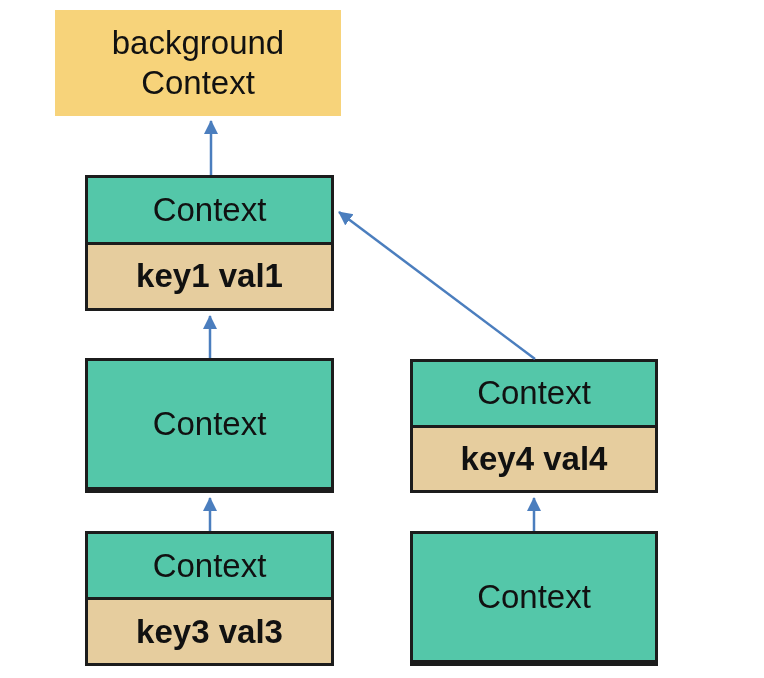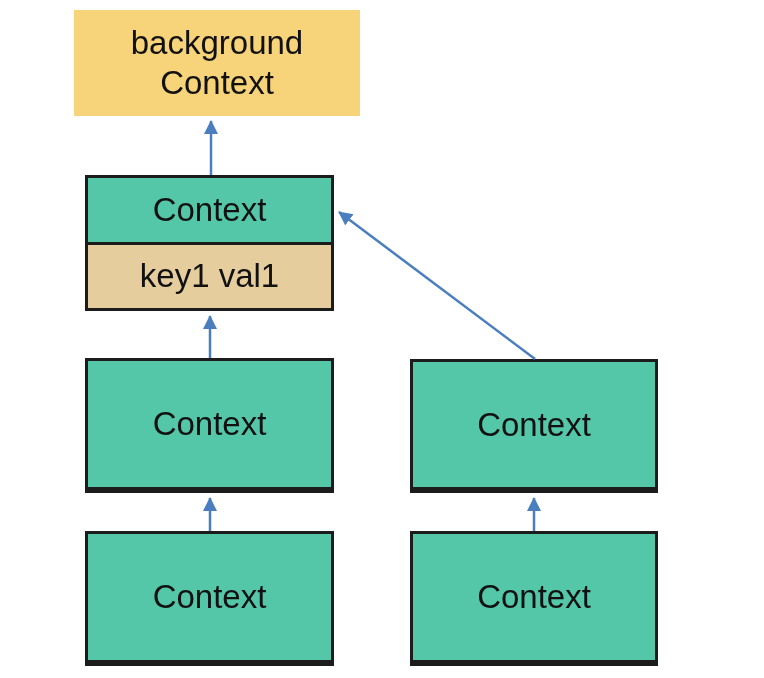--- a/index.html
+++ b/index.html
@@ -18,21 +18,21 @@
   }
   .edges {
     position: absolute;
     left: 0;
     top: 0;
     pointer-events: none;
     z-index: 2;
   }
   .root-box {
     position: absolute;
-    left: 74px;
+    left: 55px;
     top: 10px;
     width: 286px;
     height: 106px;
     background: #F7D37A;
     display: flex;
     align-items: center;
     justify-content: center;
     text-align: center;
     font-size: 33px;
     line-height: 1.22;
@@ -54,20 +54,21 @@
     justify-content: center;
     font-size: 33px;
     text-align: center;
   }
   .node .cell.top {
     background: #54C7A9;
     border-bottom: 3px solid #1C1C1C;
   }
   .node .cell.bottom {
     background: #E6CD9E;
+    font-weight: bold;
   }
   #box1 { left: 85px;  top: 175px; height: 130px; }
   #box2 { left: 85px;  top: 358px; height: 129px; }
   #box3 { left: 85px;  top: 531px; height: 129px; }
   #box4 { left: 410px; top: 359px; height: 128px; width: 242px; }
   #box5 { left: 410px; top: 531px; height: 129px; width: 242px; }
 </style>
 </head>
 <body>
 
@@ -82,24 +83,26 @@
     <div class="cell top">Context</div>
     <div class="cell bottom">key1 val1</div>
   </div>
 
   <div class="node" id="box2">
     <div class="cell top">Context</div>
   </div>
 
   <div class="node" id="box3">
     <div class="cell top">Context</div>
+    <div class="cell bottom">key3 val3</div>
   </div>
 
   <div class="node" id="box4">
     <div class="cell top">Context</div>
+    <div class="cell bottom">key4 val4</div>
   </div>
 
   <div class="node" id="box5">
     <div class="cell top">Context</div>
   </div>
 
   <svg class="edges" width="764" height="678" viewBox="0 0 764 678" xmlns="http://www.w3.org/2000/svg">
     <defs>
       <marker id="ah" markerUnits="userSpaceOnUse" markerWidth="20" markerHeight="18" refX="13" refY="7" orient="auto">
         <path d="M0,0 L14,7 L0,14 Z" fill="#4B7EBE"></path>

